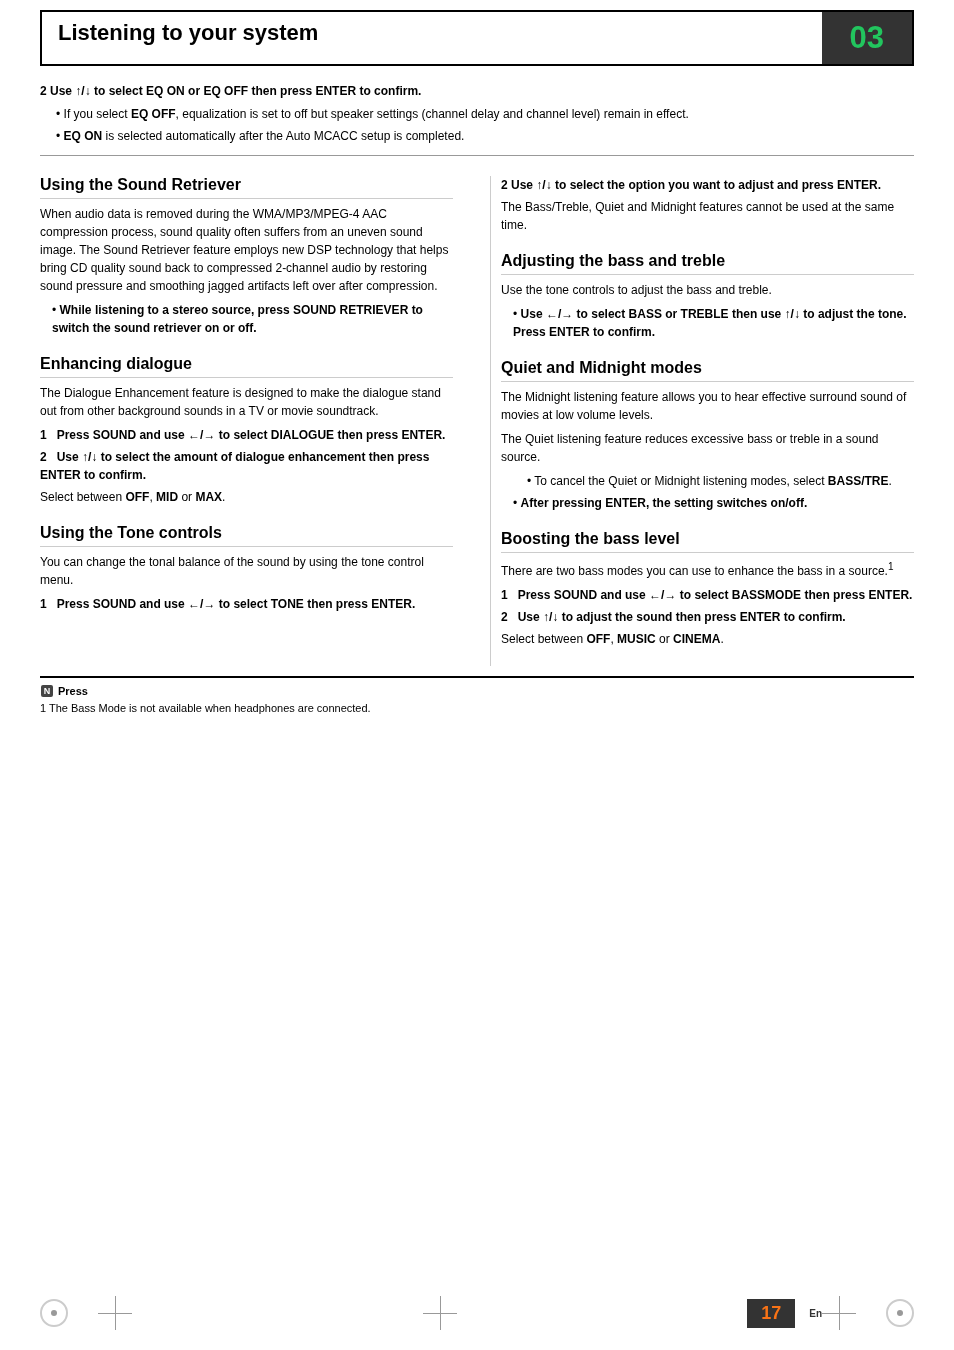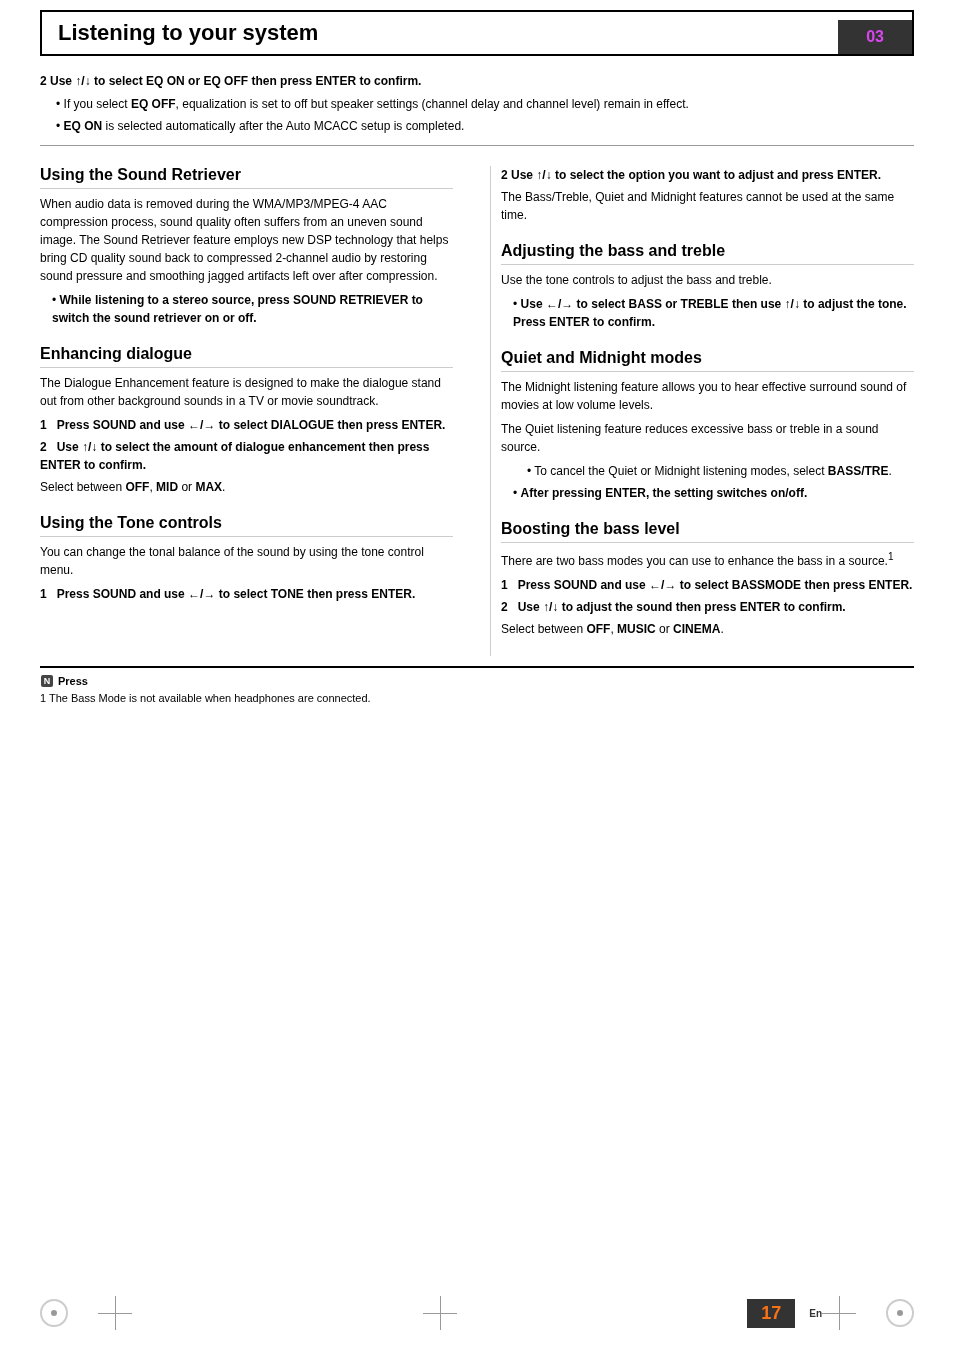--- a/index.html
+++ b/index.html
@@ -70,37 +70,37 @@
       border: 1px solid #bbb;
       display: flex; align-items: center;
       padding: 0 8px;
       font-size: 10px;
       color: #555;
     }
 
     
     .chapter-header {
       display: flex;
-      align-items: flex-end;
+      align-items: flex-start;
       margin: 10px 40px 0 40px;
       border: 2px solid #000;
       position: relative;
     }
     .chapter-title-block {
       flex: 1;
       padding: 8px 16px;
       font-size: 22px;
       font-weight: bold;
       background: #fff;
       display: flex; align-items: center;
     }
     .chapter-num-block {
       background: #333;
-      color: #d946ef;
-      font-size: 16px;
+      color: #22c55e;
+      font-size: 31px;
       font-weight: bold;
       padding: 8px 28px;
       display: flex; align-items: center; justify-content: center;
       min-width: 60px;
     }
 
     
     .content-area {
       display: flex;
       margin: 0 40px;

